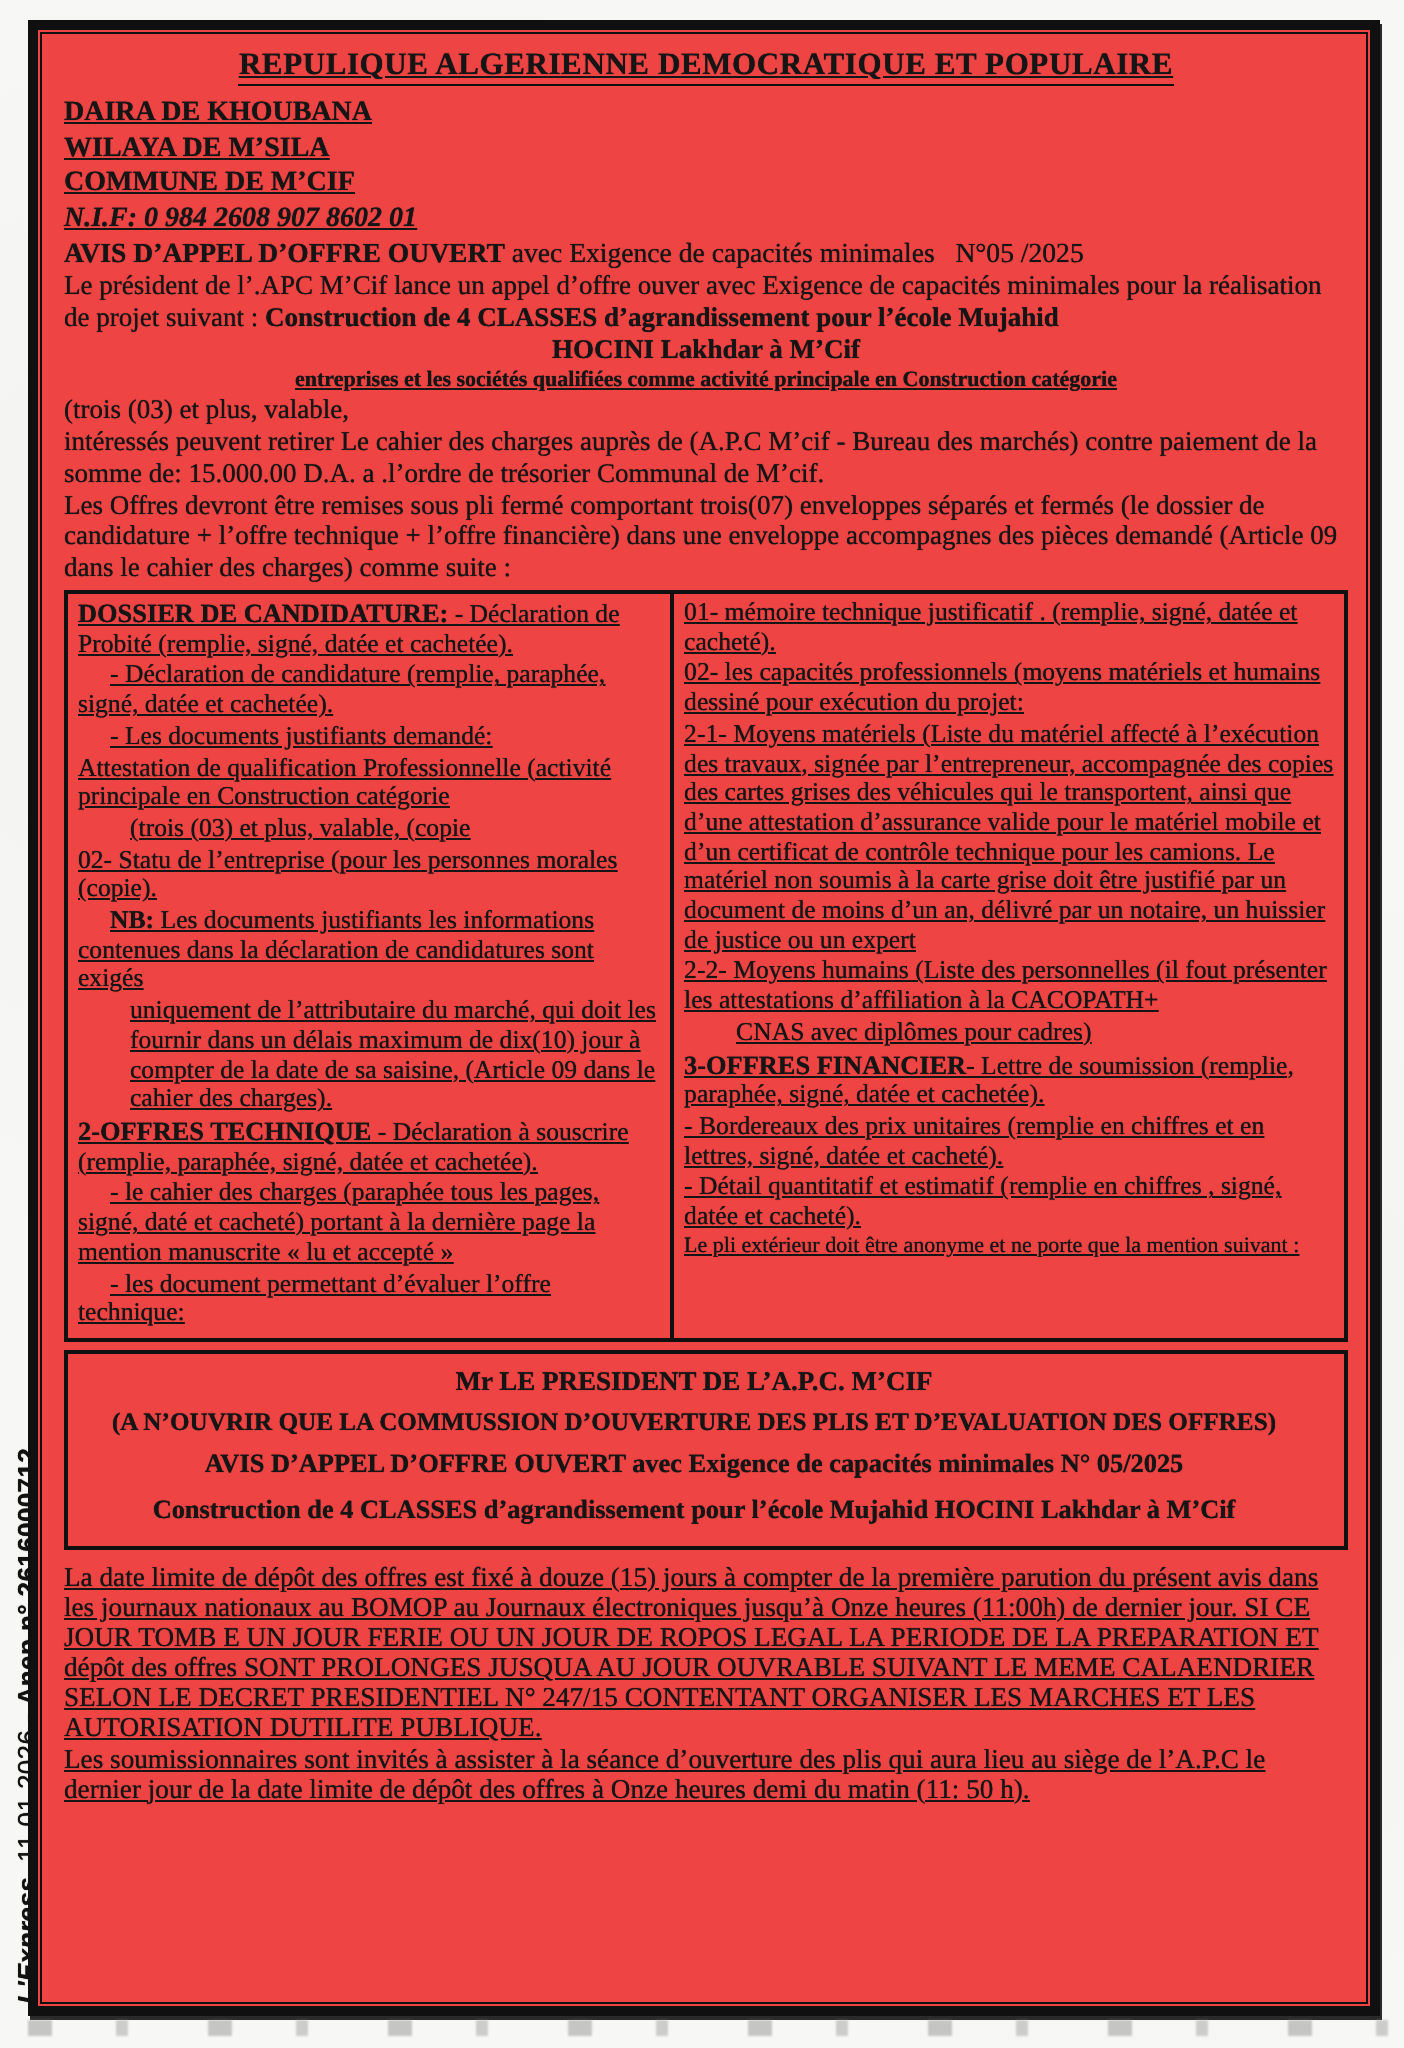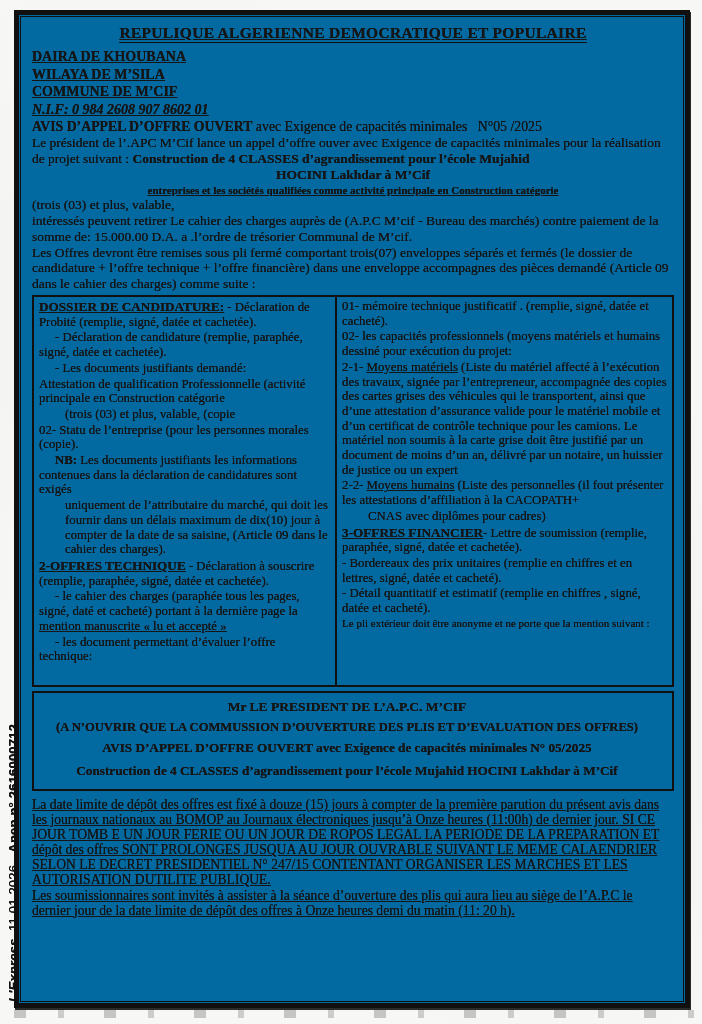--- a/index.html
+++ b/index.html
@@ -20,21 +20,21 @@
     transform:rotate(-90deg);transform-origin:0 0;
     white-space:nowrap;
     font-family:"Liberation Sans","DejaVu Sans",sans-serif;
     font-size:13px;color:#111;letter-spacing:.2px;
   }
   .spine .pub{font-weight:bold;font-style:italic;}
   .spine .anep{font-weight:bold;}
   
   .frame{
     position:absolute;left:14px;top:10px;width:666px;height:988px;
-    border:5px solid #101010;background:#0369a1;
+    border:5px solid #101010;background:#ef4444;
     box-shadow:1px 2px 0 #2a2a2a;
   }
   .frame-inner{
     position:absolute;inset:1px;border:1px solid #101010;
     padding:5px 9px 4px 11px;box-sizing:border-box;
   }
   .ink{text-shadow:0 0 .45px currentColor;} 
 
   .doc-title{
     text-align:center;font-weight:bold;font-size:15.5px;margin:2px 0 6px 0;
@@ -50,21 +50,21 @@
   .avis-line .b{font-weight:bold;}
   p{margin:0;}
   .body-text{font-size:13.5px;line-height:1.17;text-align:left;}
   .center-bold{text-align:center;font-weight:bold;}
   .small-center{font-size:11px;font-weight:bold;text-align:center;margin:2px 0 1px 0;text-decoration:underline;}
 
   
   .table-box{
     border:2px solid #101010;margin-top:3px;display:flex;align-items:stretch;
   }
-  .col{padding:2px 4px 20px 5px;font-size:12.8px;line-height:1.15;box-sizing:border-box;}
+  .col{padding:2px 4px 4px 5px;font-size:12.8px;line-height:1.15;box-sizing:border-box;text-decoration:underline;}
   .col-left{flex:0 0 47.5%;border-right:2px solid #101010;}
   .col-right{flex:1;}
   .col p{margin:0 0 1px 0;}
   .h-ul{font-weight:bold;text-decoration:underline;font-size:13.2px;}
   .ul{text-decoration:underline;}
   .ind1{text-indent:16px;}
   .ind2{padding-left:26px;}
   .tiny{font-size:11px;line-height:1.25;}
 
   
@@ -157,19 +157,19 @@
 
     <div class="recipient-box">
       <div class="l1">Mr  LE PRESIDENT DE L’A.P.C. M’CIF</div>
       <div class="l2">(A N’OUVRIR QUE LA COMMUSSION D’OUVERTURE DES PLIS ET D’EVALUATION DES OFFRES)</div>
       <div class="l3"><span>AVIS D’APPEL D’OFFRE OUVERT</span><span> avec Exigence de capacités minimales N° 05/2025</span></div>
       <div class="l4">Construction de 4 CLASSES d’agrandissement pour l’école  Mujahid HOCINI Lakhdar à M’Cif</div>
     </div>
 
     <div class="footer-text">
       <p>La date limite de dépôt des offres est fixé à douze (15) jours à compter de la première parution du présent avis dans les journaux nationaux au  BOMOP au  Journaux électroniques jusqu’à Onze heures (11:00h) de dernier jour. SI CE  JOUR TOMB E UN JOUR FERIE OU UN JOUR DE ROPOS LEGAL LA PERIODE DE LA PREPARATION  ET dépôt des offres SONT PROLONGES JUSQUA AU JOUR OUVRABLE SUIVANT LE MEME CALAENDRIER SELON LE DECRET PRESIDENTIEL N° 247/15 CONTENTANT ORGANISER LES  MARCHES ET LES AUTORISATION DUTILITE PUBLIQUE.</p>
-      <p>Les soumissionnaires sont invités à assister à la séance d’ouverture des plis qui aura lieu au siège de l’A.P.C le dernier jour de la date limite de dépôt des offres à Onze heures demi du matin (11: 20 h).</p>
+      <p>Les soumissionnaires sont invités à assister à la séance d’ouverture des plis qui aura lieu au siège de l’A.P.C le dernier jour de la date limite de dépôt des offres à Onze heures demi du matin (11: 50 h).</p>
     </div>
 
   </div>
 </div>
 
 <div class="smudge"></div>
 
 </body></html>

